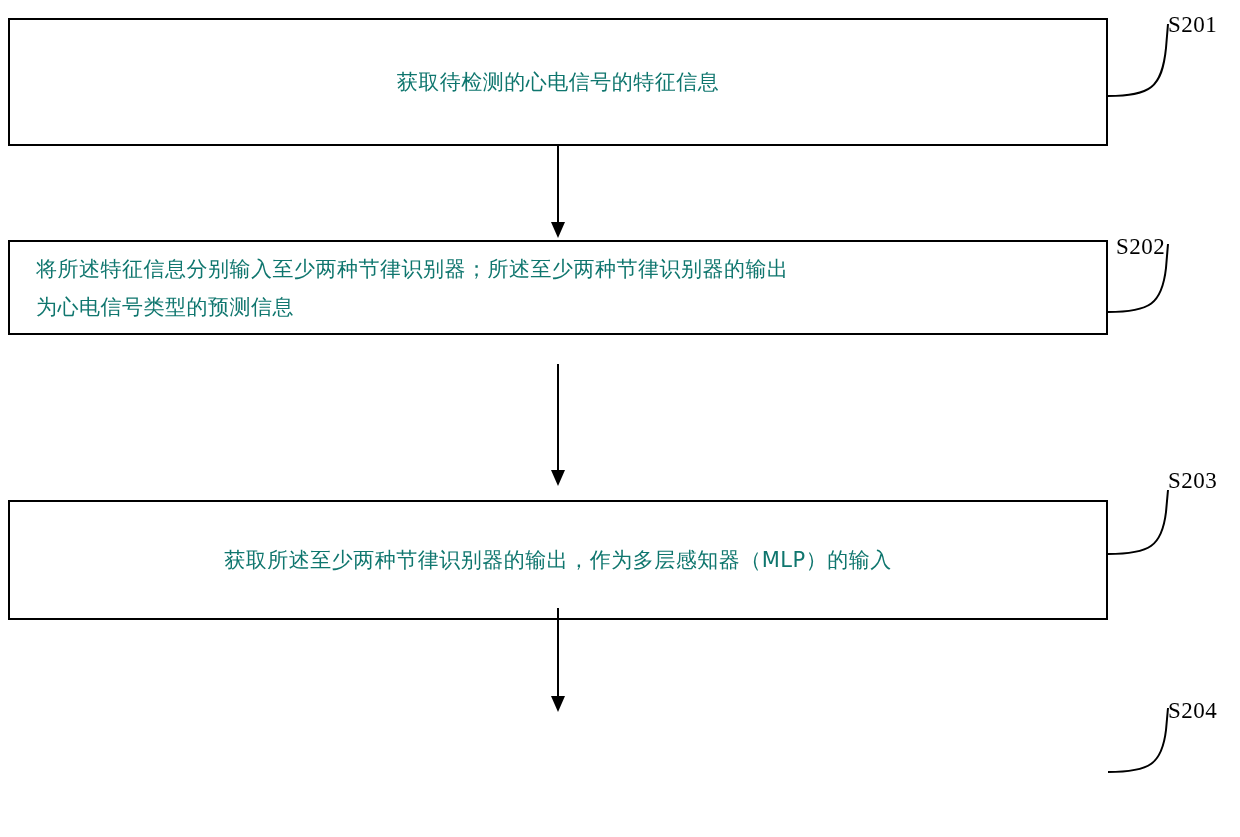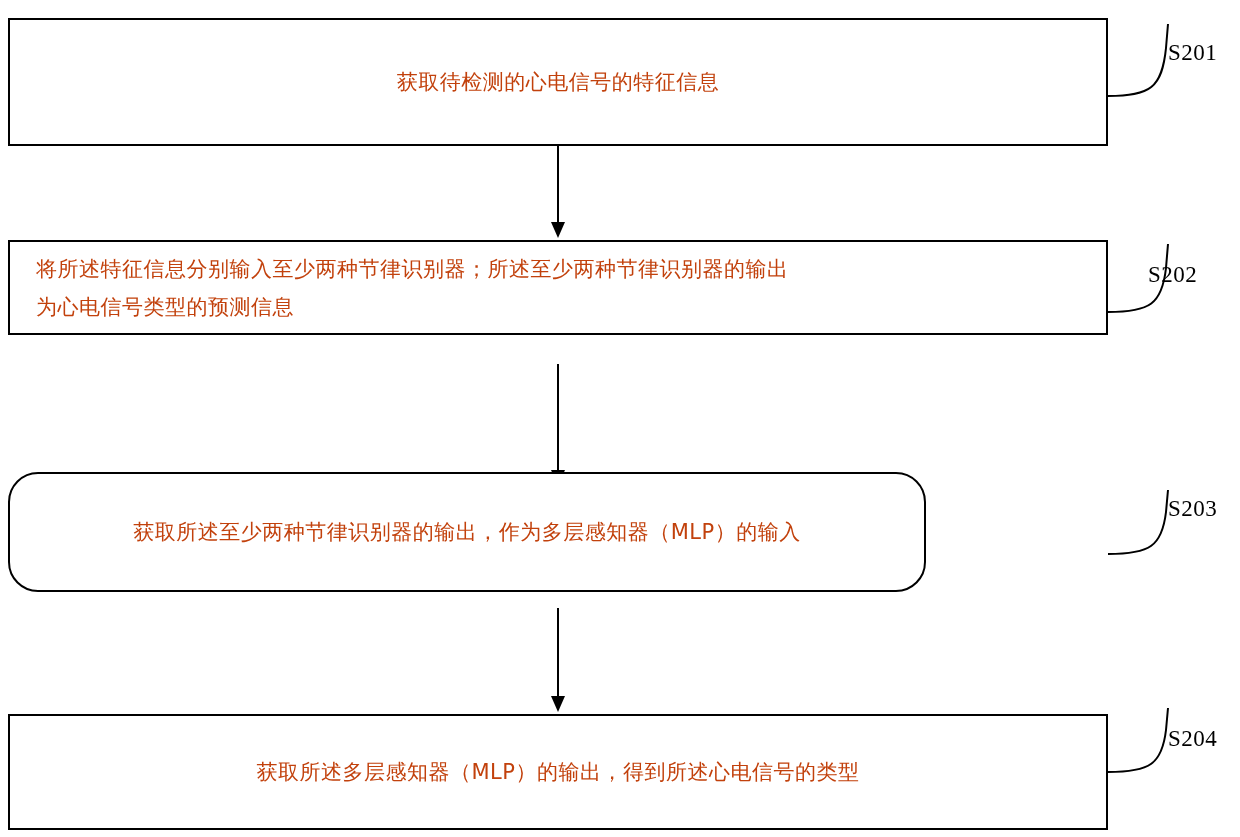--- a/index.html
+++ b/index.html
@@ -24,36 +24,35 @@
     background: #ffffff;
     display: flex;
     align-items: center;
     justify-content: center;
     text-align: center;
   }
   .step-text {
     font-family: "DejaVu Sans", sans-serif;
     font-size: 21px;
     line-height: 38px;
-    color: #c2410c;
+    color: #0f766e;
     padding: 0 26px;
     white-space: pre-line;
     letter-spacing: 0.5px;
   }
   .step-text.left {
     text-align: left;
     width: 100%;
   }
   .label {
     position: absolute;
     font-family: "Liberation Serif", serif;
     font-size: 23px;
     color: #000000;
     letter-spacing: 0.5px;
-    margin-top: 28px;
   }
   .connector {
     position: absolute;
   }
   .leader {
     position: absolute;
     pointer-events: none;
   }
 </style>
 </head>
@@ -74,41 +73,38 @@
     <polygon points="18,92 11,76 25,76" fill="#000000"></polygon>
   </svg>
 
   <div class="step-box" style="left:8px; top:240px; width:1100px; height:95px;">
     <div class="step-text left">将所述特征信息分别输入至少两种节律识别器；所述至少两种节律识别器的输出
 为心电信号类型的预测信息</div>
   </div>
   <svg class="leader" style="left:1100px; top:240px; width:110px; height:80px;" viewBox="0 0 110 80">
     <path d="M 8 72 C 50 72, 62 64, 66 28 L 68 4" fill="none" stroke="#000000" stroke-width="2"></path>
   </svg>
-  <div class="label" style="left:1148px; top:234px;">S202</div>
+  <div class="label" style="left:1116px; top:234px;">S202</div>
 
   <svg class="connector" style="left:540px; top:364px; width:40px; height:124px;" viewBox="0 0 40 124">
     <line x1="18" y1="0" x2="18" y2="110" stroke="#000000" stroke-width="2"></line>
     <polygon points="18,122 11,106 25,106" fill="#000000"></polygon>
   </svg>
 
-  <div class="step-box" style="left:8px; top:472px; width:918px; height:120px;border-radius:30px;">
+  <div class="step-box" style="left:8px; top:500px; width:1100px; height:120px;">
     <div class="step-text">获取所述至少两种节律识别器的输出，作为多层感知器（MLP）的输入</div>
   </div>
   <svg class="leader" style="left:1100px; top:486px; width:110px; height:76px;" viewBox="0 0 110 76">
     <path d="M 8 68 C 50 68, 62 60, 66 26 L 68 4" fill="none" stroke="#000000" stroke-width="2"></path>
   </svg>
   <div class="label" style="left:1168px; top:468px;">S203</div>
 
   <svg class="connector" style="left:540px; top:608px; width:40px; height:106px;" viewBox="0 0 40 106">
     <line x1="18" y1="0" x2="18" y2="92" stroke="#000000" stroke-width="2"></line>
     <polygon points="18,104 11,88 25,88" fill="#000000"></polygon>
   </svg>
 
-  <div class="step-box" style="left:8px; top:714px; width:1100px; height:116px;">
-    <div class="step-text">获取所述多层感知器（MLP）的输出，得到所述心电信号的类型</div>
-  </div>
   <svg class="leader" style="left:1100px; top:706px; width:110px; height:80px;" viewBox="0 0 110 80">
     <path d="M 8 66 C 50 66, 62 58, 66 24 L 68 2" fill="none" stroke="#000000" stroke-width="2"></path>
   </svg>
   <div class="label" style="left:1168px; top:698px;text-align:right;">S204</div>
 
 </div>
 
 </body></html>

